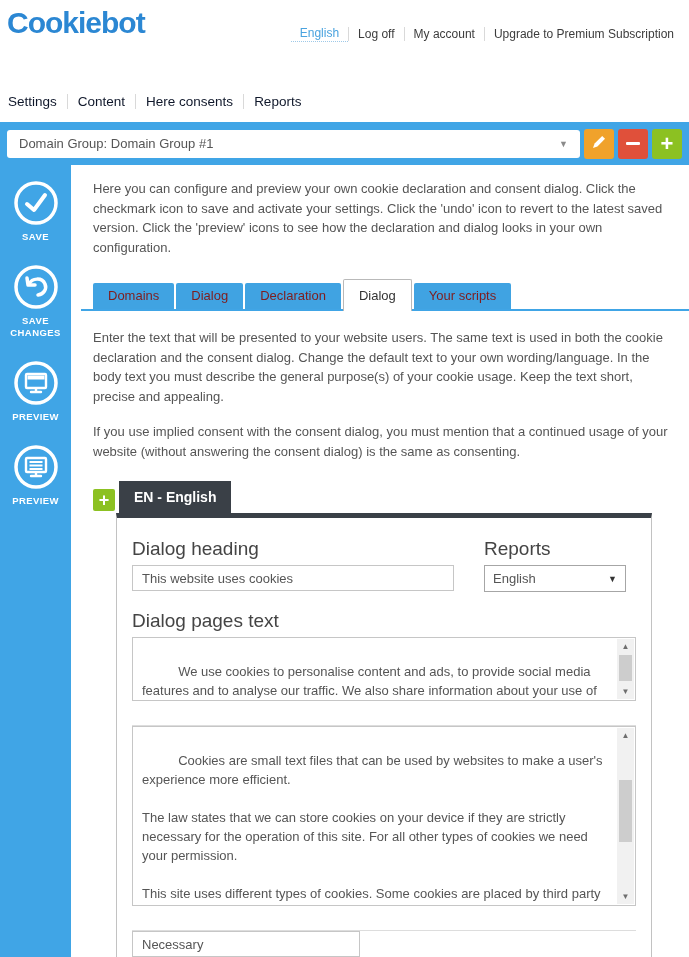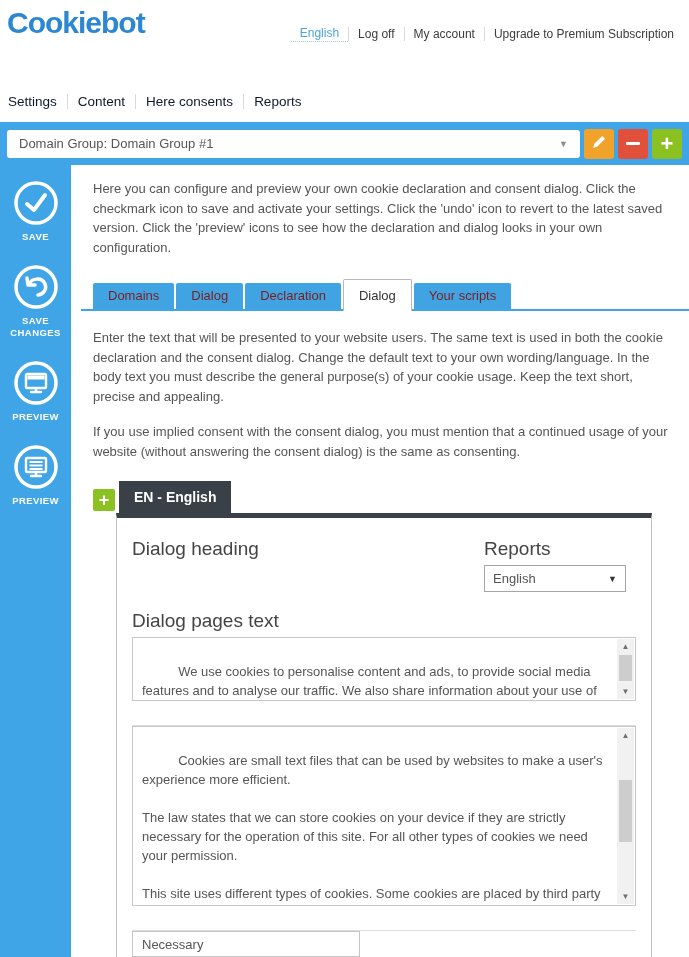--- a/index.html
+++ b/index.html
@@ -214,20 +214,21 @@
           <span>+</span>
         </div>
         <div class="lang-tab">EN - English</div>
       </div>
 
       <div class="panel">
 
         <div class="row1">
           <div class="col-left">
             <div class="field-label">Dialog heading</div>
+            <input class="txt-input" type="text" value="This website uses cookies" style="">
           </div>
           <div class="col-right">
             <div class="field-label">Reports</div>
             <div class="select-box">
               <span>English</span>
               <span class="caret">▼</span>
             </div>
           </div>
         </div>
 

